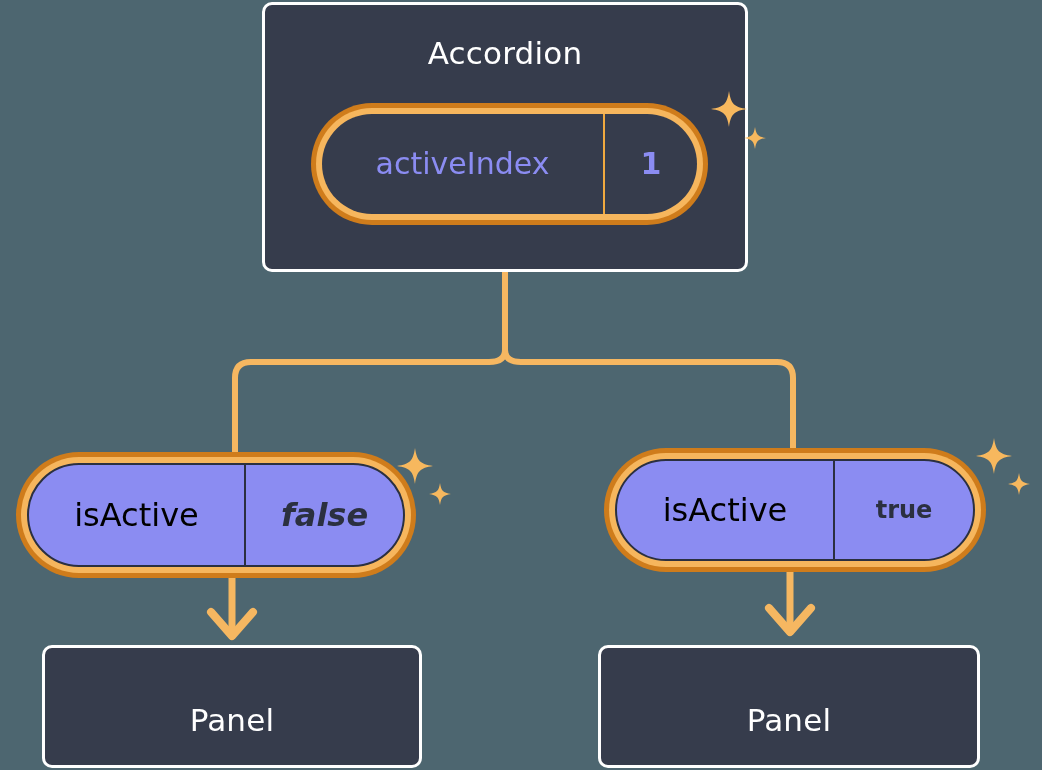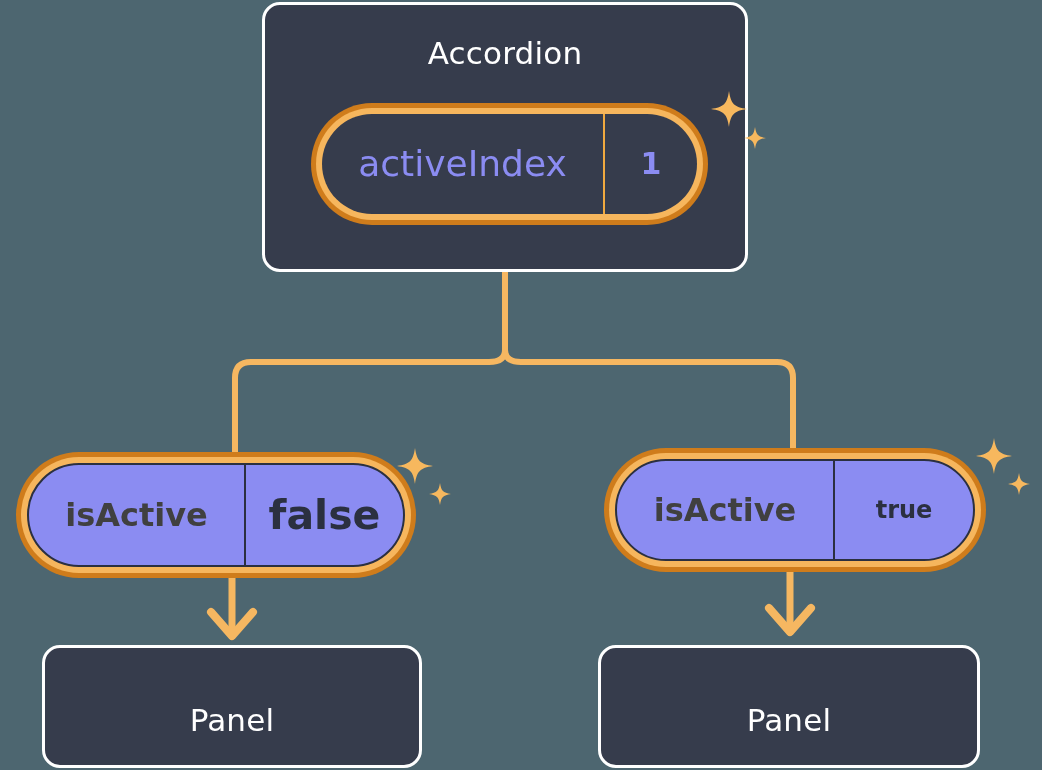--- a/index.html
+++ b/index.html
@@ -12,21 +12,21 @@
   }
   #stage{position:absolute;inset:0;width:1042px;height:770px;}
 
   
   .abs{position:absolute;box-sizing:border-box;}
 
   
   .node{
     background:#363c4c;
     border:3px solid #ffffff;
-    border-radius:18px;
+    border-radius:10px;
     display:flex;
     flex-direction:column;
     align-items:center;
     text-align:right;
   }
   .node-title{
     color:#ffffff;
     font-size:31px;
     font-weight:400;
     letter-spacing:.2px;
@@ -58,21 +58,21 @@
     box-sizing:border-box;
   }
   
   .pill-dark .pill-body{background:#363c4c;}
   .pill-dark .pill-key{color:#8b8cf2;}
   .pill-dark .pill-val{color:#8b8cf2;font-weight:700;}
   .pill-dark .pill-divider{background:#f0a93f;}
 
   
   .pill-purple .pill-body{background:#8b8cf2;border:2px solid #2b3040;}
-  .pill-purple .pill-key{color:#404040;font-weight:bold;}
+  .pill-purple .pill-key{color:#000000;}
   .pill-purple .pill-val{color:#2b3040;font-weight:700;}
   .pill-purple .pill-divider{background:#2b3040;}
 
   .pill-key,.pill-val{
     display:flex;align-items:center;justify-content:center;
     white-space:nowrap;line-height:1;
   }
   .pill-divider{width:2px;flex:0 0 2px;align-self:stretch;}
 
   
@@ -99,39 +99,39 @@
     <path d="M790,572 L790,632" fill="none" stroke="#f6b761" stroke-width="7" stroke-linecap="round"></path>
     <path d="M769,608 L790,632 L811,608" fill="none" stroke="#f6b761" stroke-width="8" stroke-linecap="round" stroke-linejoin="round"></path>
   </svg>
 
   <div class="abs node" style="left:262px;top:2px;width:486px;height:270px;">
     <div class="node-title" style="margin-top:33px;">Accordion</div>
 
     <div class="abs pill-ring pill-dark" style="left:46px;top:98px;width:397px;height:122px;">
       <div class="pill-ring-inner">
         <div class="pill-body">
-          <span class="pill-key" style="flex:0 0 281px;font-size:36px;">activeIndex</span>
+          <span class="pill-key" style="flex:0 0 281px;font-size:30px;">activeIndex</span>
           <span class="pill-divider"></span>
           <span class="pill-val" style="flex:1 1 auto;font-size:30px;">1</span>
         </div>
       </div>
     </div>
 
     <svg class="abs sparkles" style="left:440px;top:80px;width:66px;height:72px;" viewBox="0 0 66 72" xmlns="http://www.w3.org/2000/svg">
       <path d="M24 6 C26 19 29 22 42 24 C29 26 26 29 24 42 C22 29 19 26 6 24 C19 22 22 19 24 6 Z" fill="#f7b85e"></path>
       <path d="M50 42 C51.3 50 53 51.7 61 53 C53 54.3 51.3 56 50 64 C48.7 56 47 54.3 39 53 C47 51.7 48.7 50 50 42 Z" fill="#f7b85e"></path>
     </svg>
   </div>
 
   <div class="abs pill-ring pill-purple" style="left:16px;top:452px;width:400px;height:126px;">
     <div class="pill-ring-inner">
       <div class="pill-body">
         <span class="pill-key" style="flex:0 0 215px;font-size:32px;">isActive</span>
         <span class="pill-divider"></span>
-        <span class="pill-val" style="flex:1 1 auto;font-size:41px;">false</span>
+        <span class="pill-val" style="flex:1 1 auto;font-size:32px;font-style:italic;">false</span>
       </div>
     </div>
   </div>
   <svg class="abs sparkles" style="left:392px;top:442px;width:64px;height:70px;" viewBox="0 0 64 70" xmlns="http://www.w3.org/2000/svg">
     <path d="M23 6 C25 19 28 22 41 24 C28 26 25 29 23 42 C21 29 18 26 5 24 C18 22 21 19 23 6 Z" fill="#f7b85e"></path>
     <path d="M48 41 C49.3 49 51 50.7 59 52 C51 53.3 49.3 55 48 63 C46.7 55 45 53.3 37 52 C45 50.7 46.7 49 48 41 Z" fill="#f7b85e"></path>
   </svg>
 
   <div class="abs pill-ring pill-purple" style="left:604px;top:448px;width:382px;height:124px;">
     <div class="pill-ring-inner">

